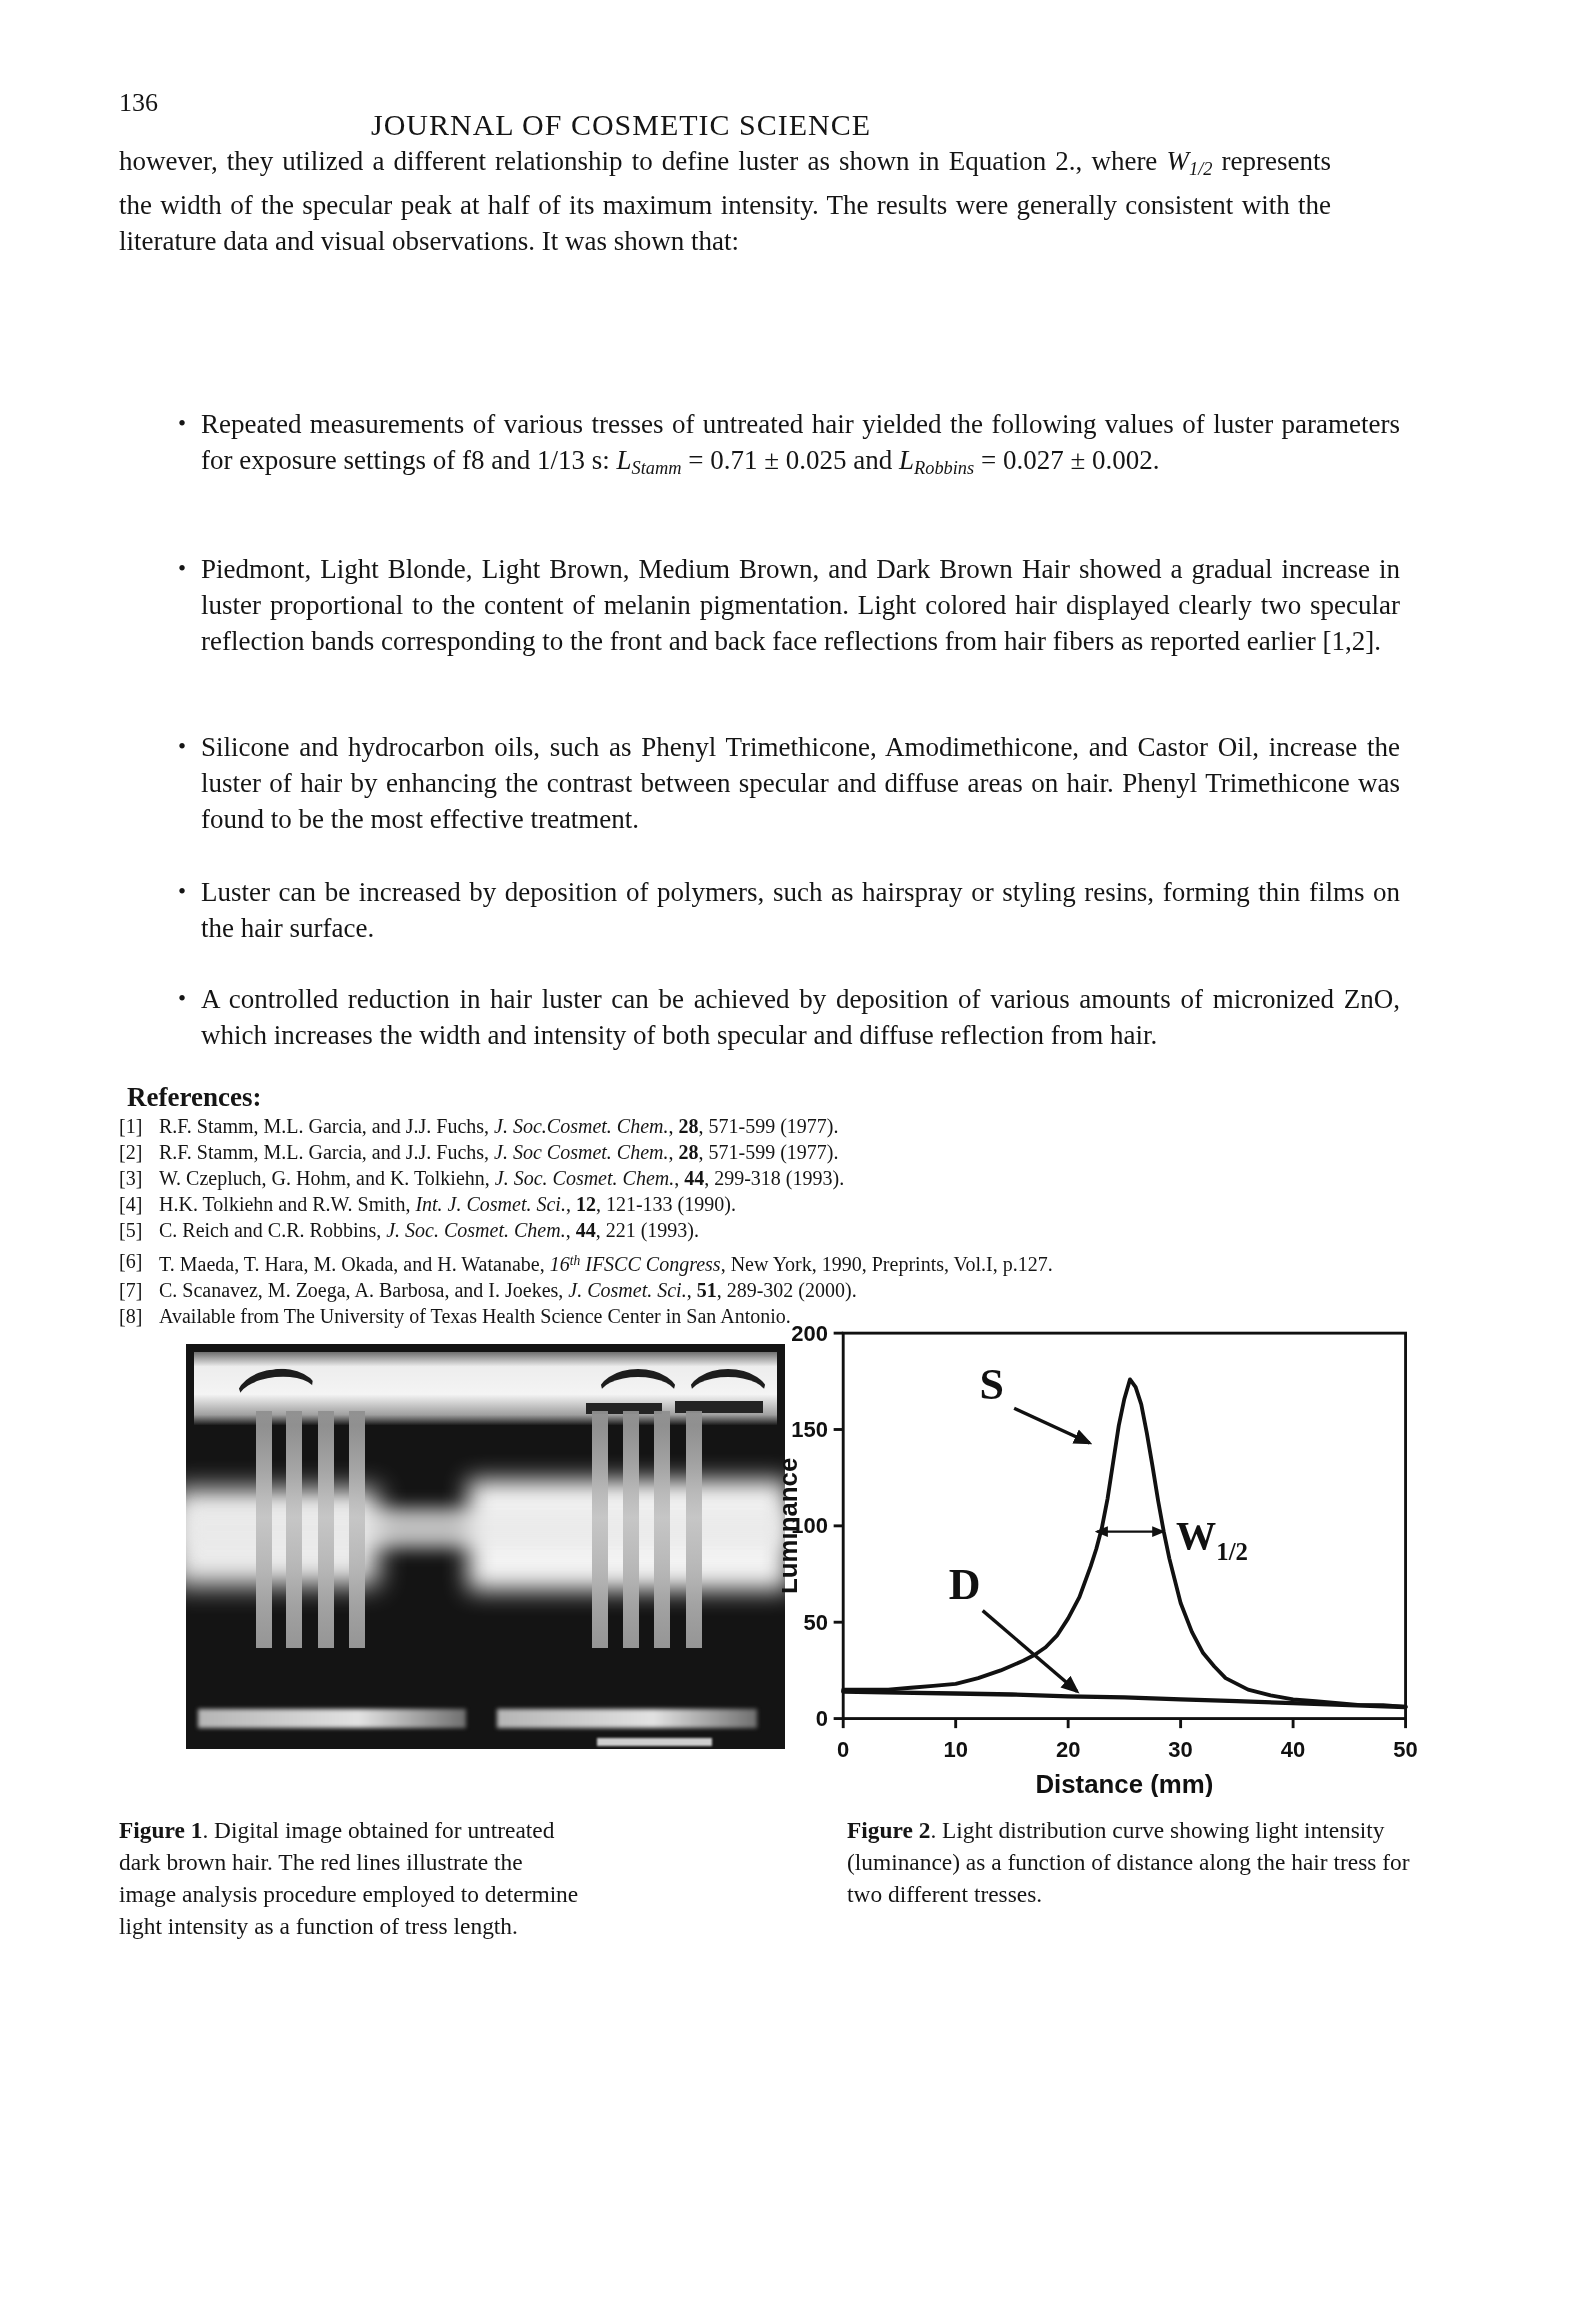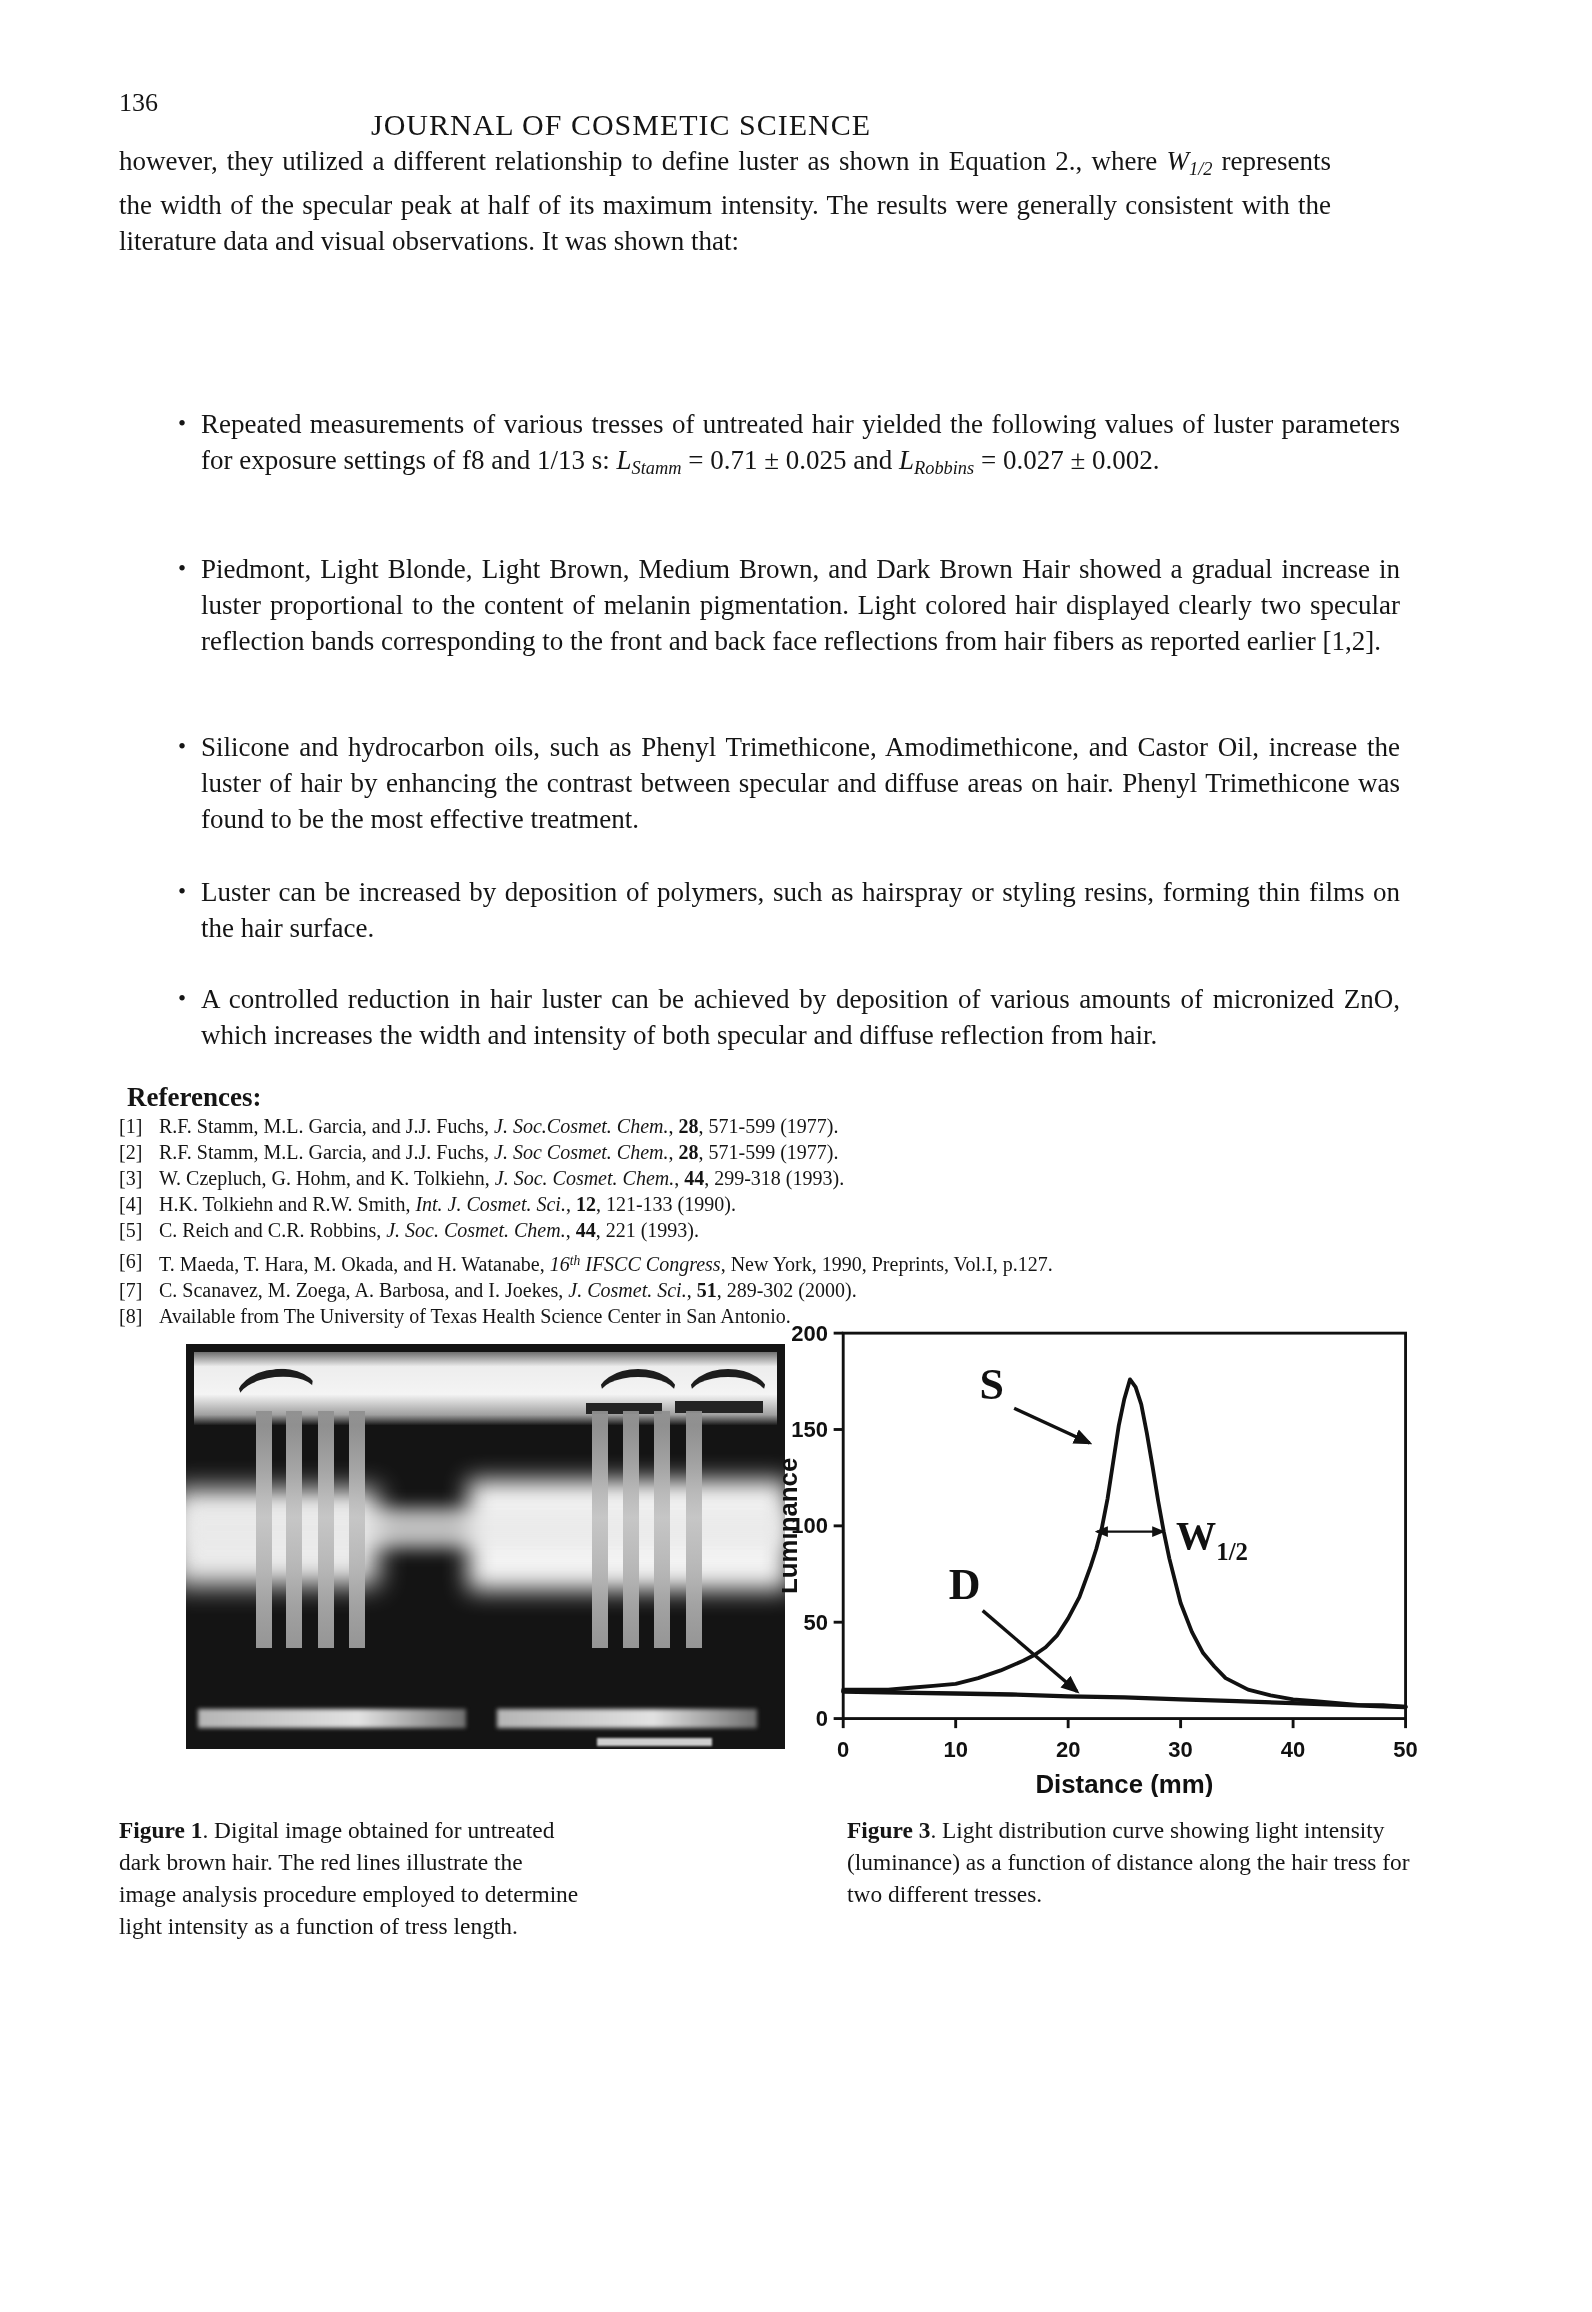--- a/index.html
+++ b/index.html
@@ -200,16 +200,16 @@
         <line x1="209.82399999999998" y1="310.15999999999997" x2="308.608" y2="394.79" stroke="#111111" stroke-width="3.5" marker-end="url(#ah2)"></line>
         <text x="191.008" y="298.07" text-anchor="middle" font-size="46" font-weight="bold" font-family="&quot;Liberation Serif&quot;, serif" fill="#111111">D</text>
       </g>
       <g>
         <line x1="329.248" y1="227.545" x2="398.51199999999994" y2="227.545" stroke="#111111" stroke-width="2.5" marker-start="url(#ah)" marker-end="url(#ah2)"></line>
         <text x="412.096" y="245.68" font-size="42" font-weight="bold" font-family="&quot;Liberation Serif&quot;, serif" fill="#111111">W<tspan dy="12" font-size="26">1/2</tspan></text>
       </g>
     </svg>
 
   <p class="abs caption cap1"><span style="font-weight: bold;">Figure 1</span><span>.  Digital image obtained for untreated dark brown hair.  The red lines illustrate the image analysis procedure employed to determine light intensity as a function of tress length.</span></p>
-  <p class="abs caption cap2"><span style="font-weight: bold;">Figure 3</span><span>.  Light distribution curve showing light intensity (luminance) as a function of distance along the hair tress for two different tresses.</span></p>
+  <p class="abs caption cap2"><span style="font-weight: bold;">Figure 2</span><span>.  Light distribution curve showing light intensity (luminance) as a function of distance along the hair tress for two different tresses.</span></p>
 
 </div>
 
 
 </body></html>

